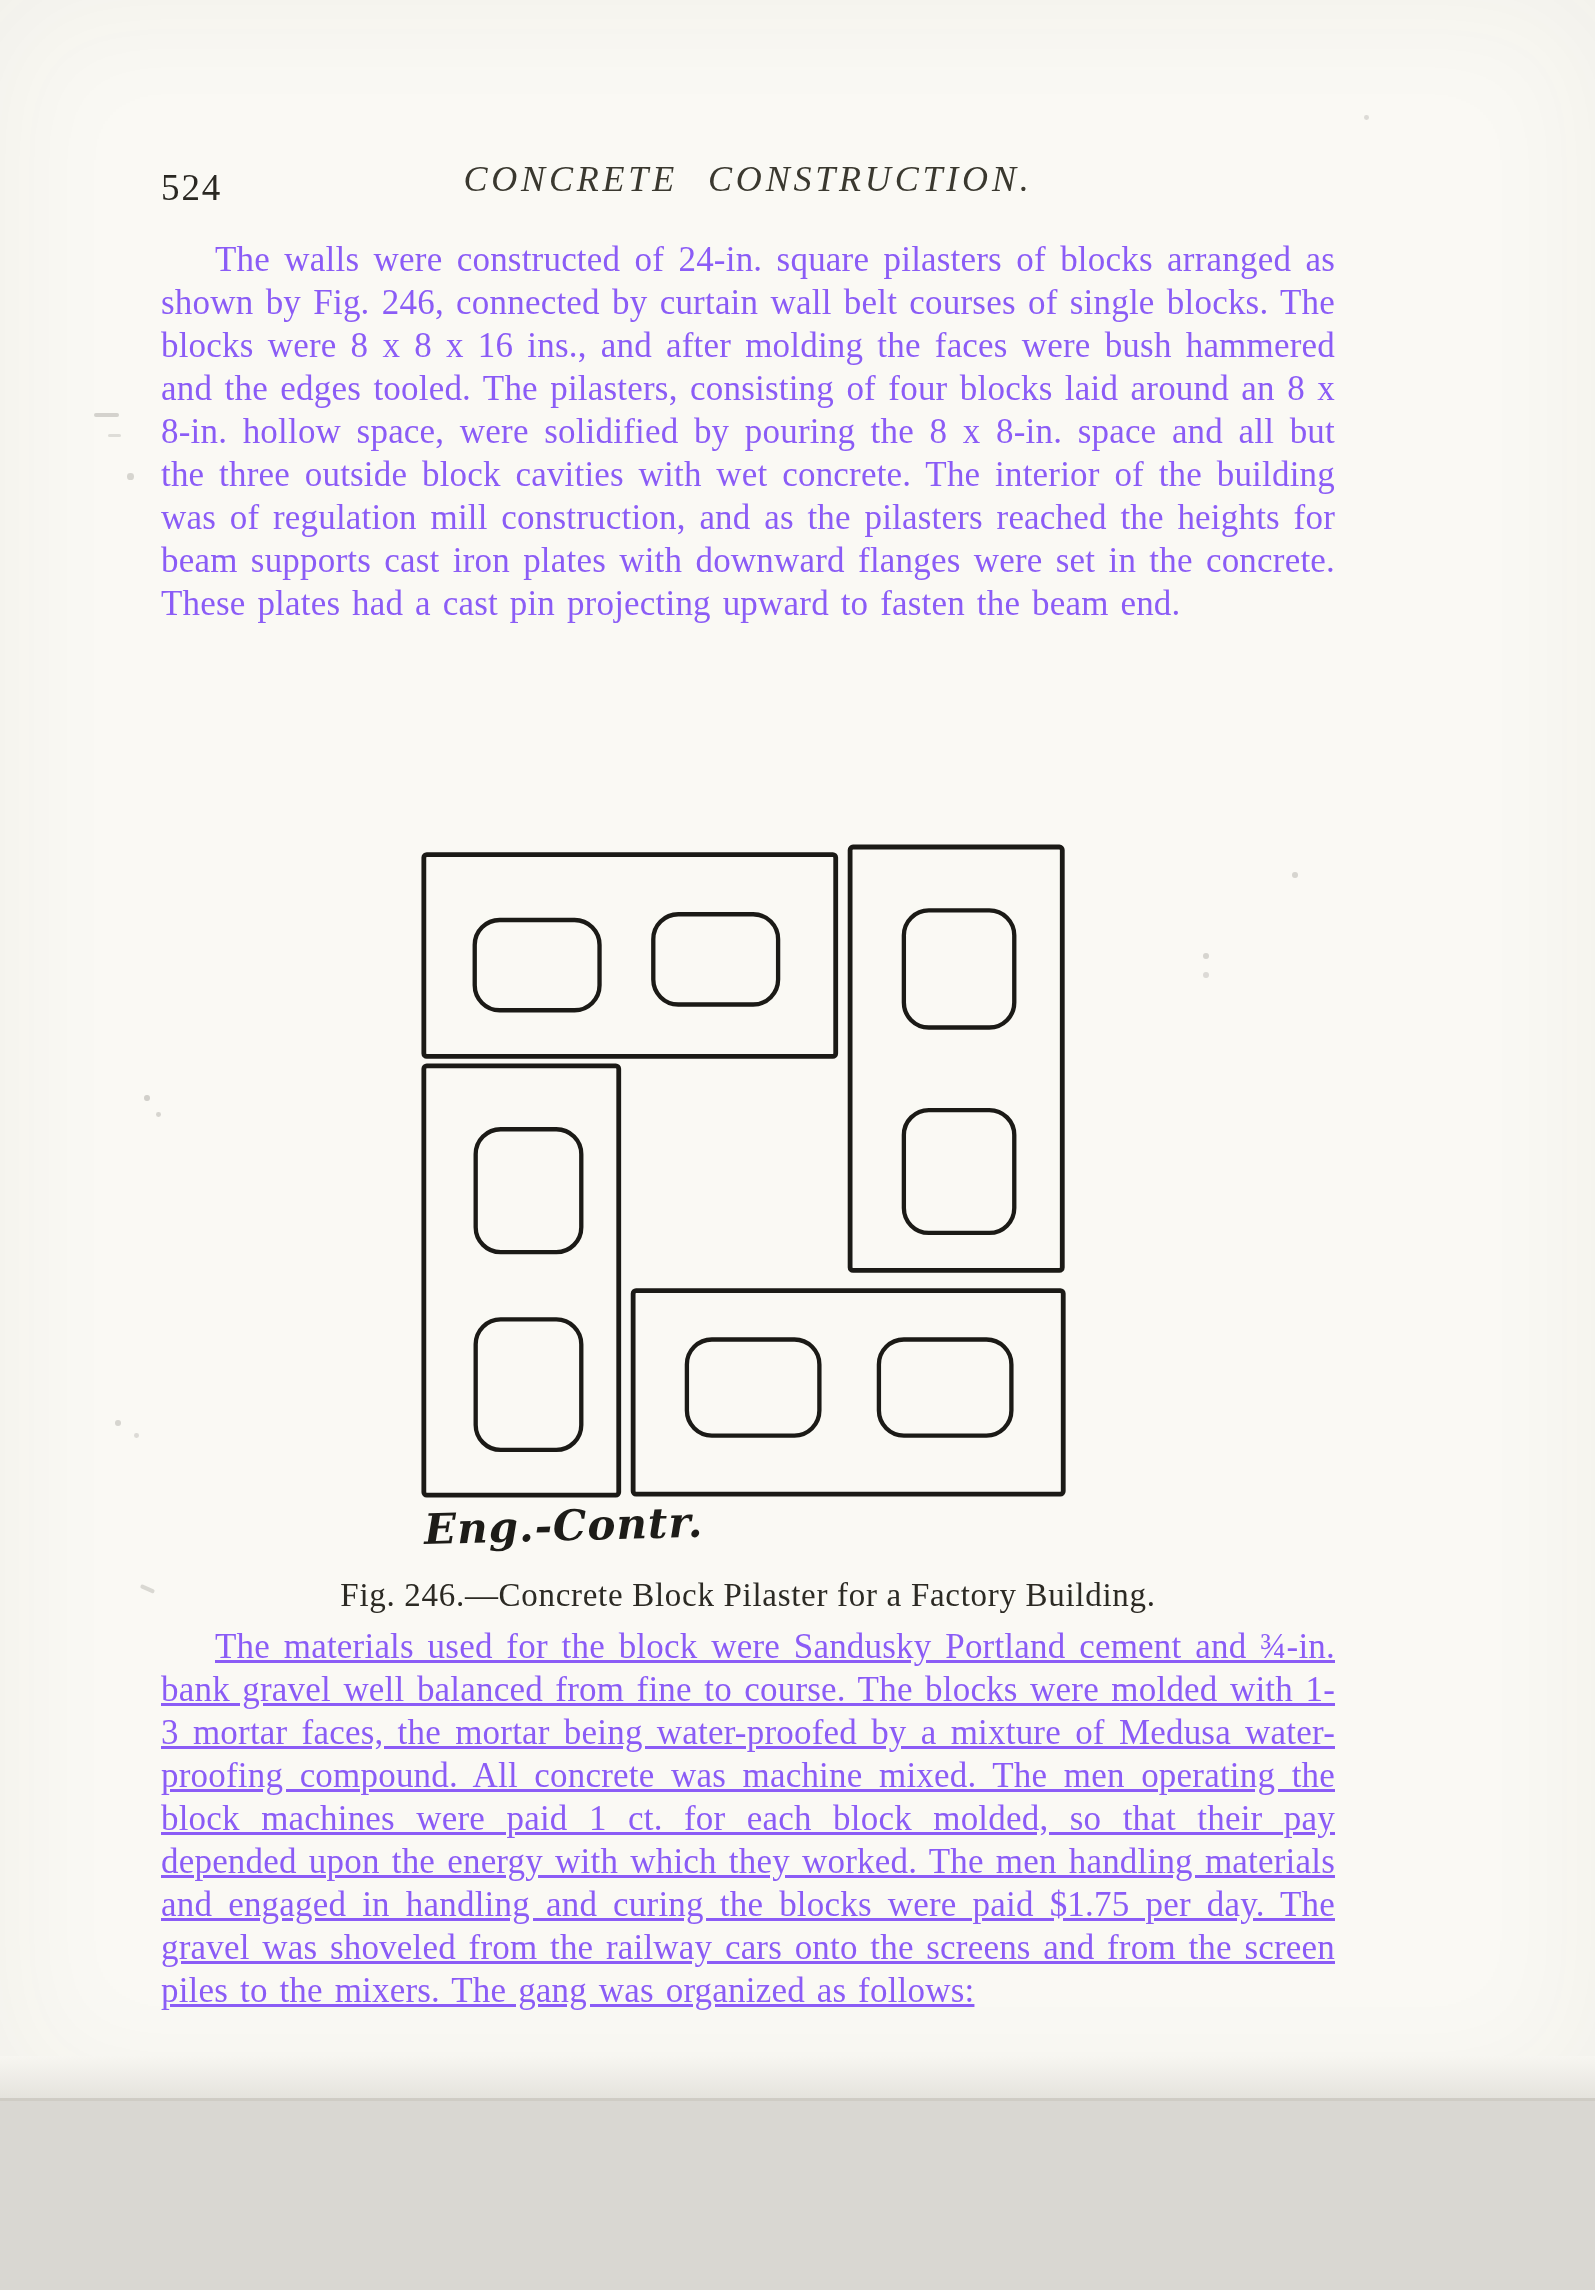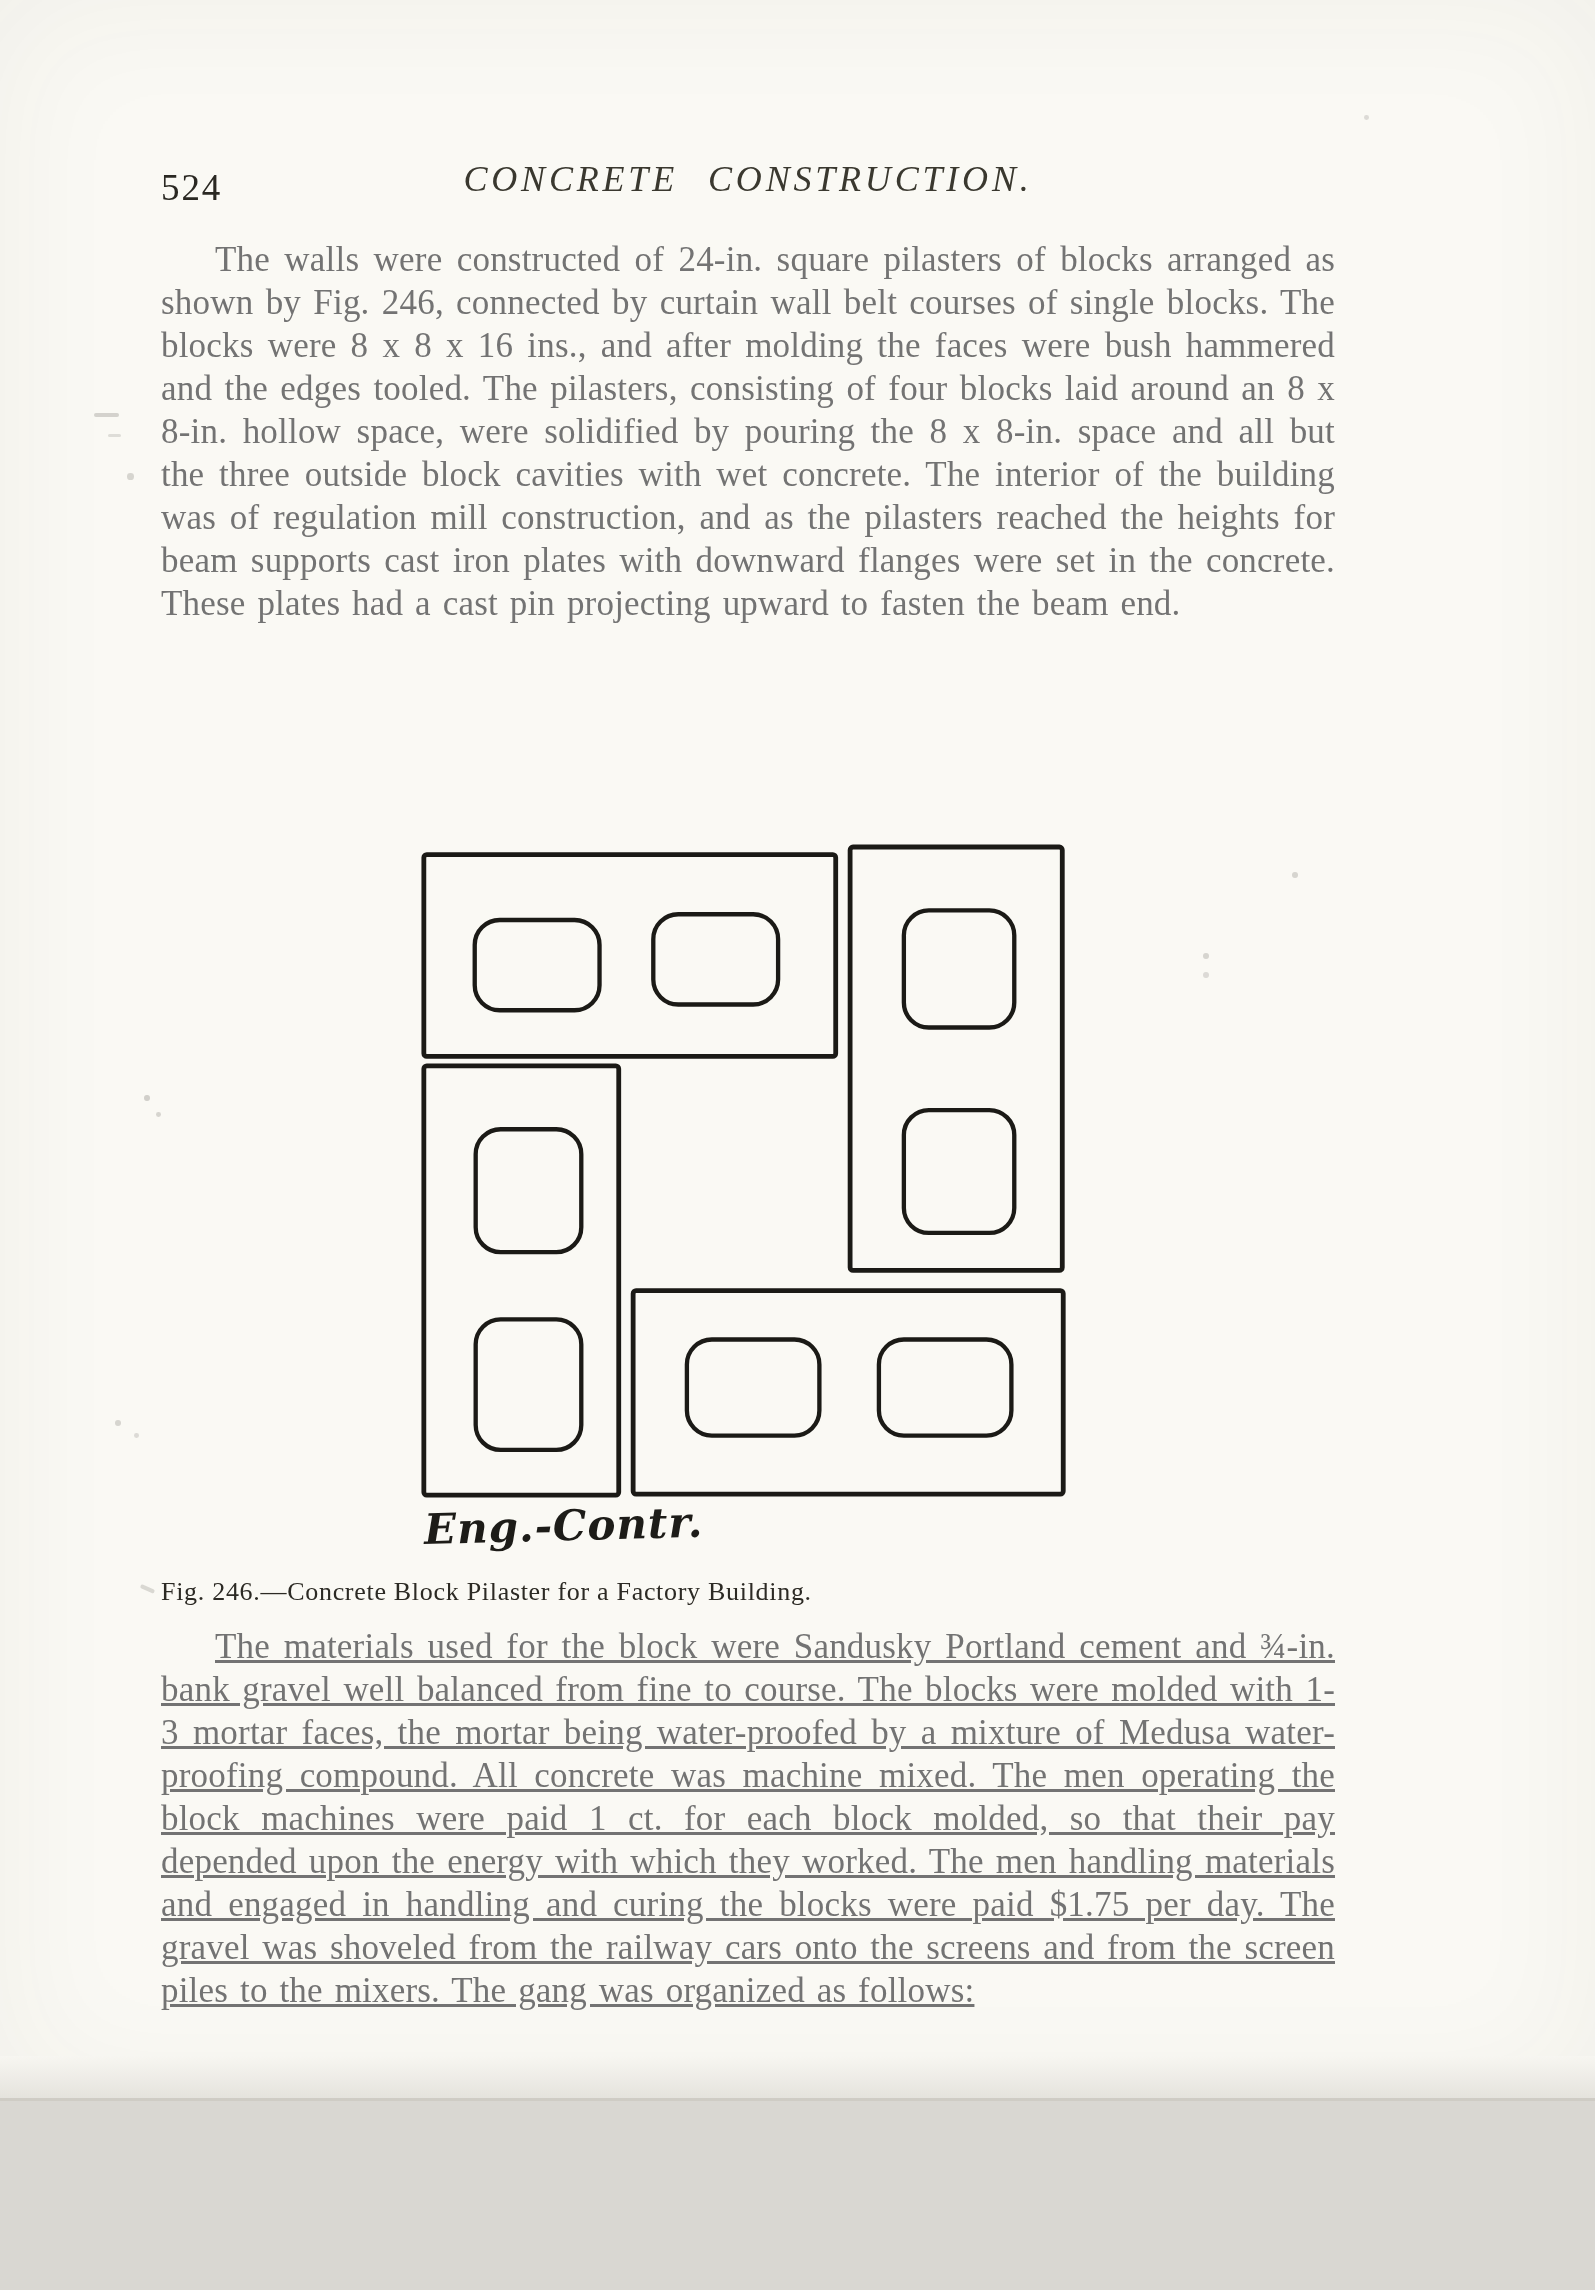--- a/index.html
+++ b/index.html
@@ -33,21 +33,21 @@
   .para {
     position: absolute;
     left: 161px; width: 1174px;
     font-size: 35px;
     line-height: 43px;
     text-align: justify;
     text-indent: 54px;
     margin: 0;
     word-spacing: 2.9px;
     letter-spacing: 0.2px;
-    color: #737373;
+    color: #8b5cf6;
   }
   .para-1 { top: 238px; }
   .para-2 { top: 1625px; text-decoration: underline; }
   .figure-block {
     position: absolute;
     left: 420px; top: 843px; width: 649px;
   }
   .figure-block svg { display: block; }
   .figure-signature {
     margin-top: 3.8px;
@@ -58,22 +58,22 @@
     font-size: 42px;
     letter-spacing: 1px;
     color: #1d1c18;
     transform: rotate(-1.5deg);
     transform-origin: left center;
     width: max-content;
   }
   .figure-caption {
     position: absolute;
     top: 1577px; left: 161px; width: 1174px;
-    text-align: left;
-    font-size: 26px;
+    text-align: center;
+    font-size: 33px;
     letter-spacing: 0.7px;
     color: #2c2a24;
   }
   .speck { position: absolute; background: #84817a; border-radius: 50%; }
   .dash  { position: absolute; background: #8d8a83; border-radius: 1.9px; }
   .bottom-edge {
     position: absolute; left: 0; right: 0; bottom: 0; height: 42px;
     background: linear-gradient(#f7f6f1, #e5e3dd);
     border-bottom: 3.8px solid #cfccc5;
   }

